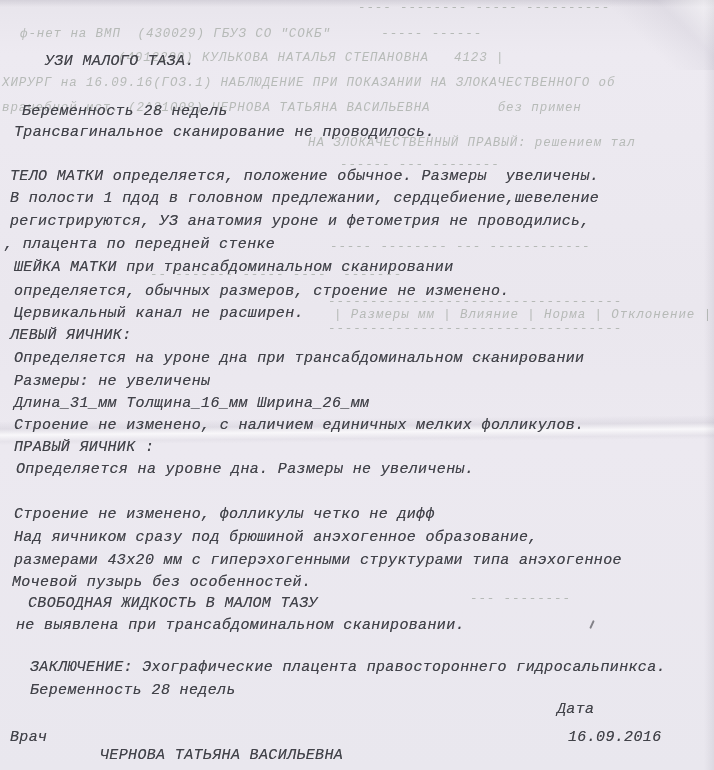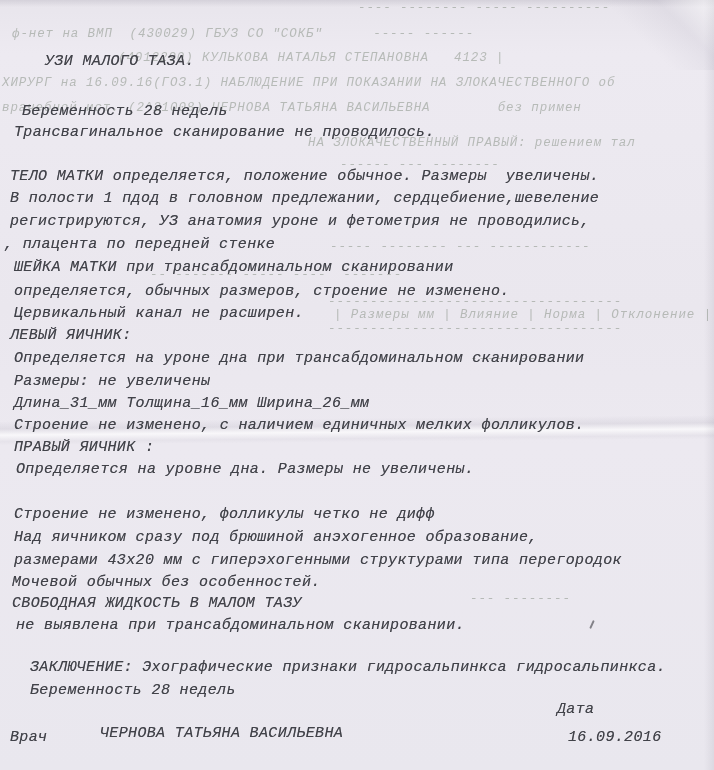--- a/index.html
+++ b/index.html
@@ -44,21 +44,21 @@
 <body>
 
 <div class="page">
 
   <div class="top-shade"></div>
   <div class="corner-fold"></div>
   <div class="crease"></div>
   <div class="right-shade"></div>
 
   <div class="ghost" style="top:1px;left:358px">---- -------- ----- ----------</div>
-  <div class="ghost" style="top:27px;left:12px">ф-нет на ВМП  (430029) ГБУЗ СО "СОКБ"      ----- ------</div>
+  <div class="ghost" style="top:27px;left:20px">ф-нет на ВМП  (430029) ГБУЗ СО "СОКБ"      ----- ------</div>
   <div class="ghost" style="top:51px;left:118px">(4012290) КУЛЬКОВА НАТАЛЬЯ СТЕПАНОВНА   4123 |</div>
   <div class="ghost" style="top:76px;left:2px">ХИРУРГ на 16.09.16(ГОЗ.1) НАБЛЮДЕНИЕ ПРИ ПОКАЗАНИИ НА ЗЛОКАЧЕСТВЕННОГО об</div>
   <div class="ghost" style="top:101px;left:2px">врачебной ист. (2^21008) ЧЕРНОВА ТАТЬЯНА ВАСИЛЬЕВНА        без примен</div>
   <div class="ghost" style="top:136px;left:308px">НА ЗЛОКАЧЕСТВЕННЫЙ ПРАВЫЙ: решением тал</div>
   <div class="ghost" style="top:158px;left:340px">------ --- --------</div>
   <div class="ghost" style="top:240px;left:330px">----- -------- --- ------------</div>
   <div class="ghost" style="top:268px;left:150px">-- ------- ----- ----  -------</div>
   <div class="ghost" style="top:295px;left:328px">-----------------------------------</div>
   <div class="ghost" style="top:308px;left:334px">| Размеры мм | Влияние | Норма | Отклонение |</div>
   <div class="ghost" style="top:322px;left:328px">-----------------------------------</div>
@@ -78,28 +78,28 @@
   <div class="ln" style="top:326px;left:10px">ЛЕВЫЙ ЯИЧНИК:</div>
   <div class="ln" style="top:304px;left:14px">Цервикальный канал не расширен.</div>
   <div class="ln" style="top:349px;left:14px">Определяется на уроне дна при трансабдоминальном сканировании</div>
   <div class="ln" style="top:372px;left:14px">Размеры: не увеличены</div>
   <div class="ln" style="top:394px;left:14px">Длина_31_мм Толщина_16_мм Ширина_26_мм</div>
   <div class="ln" style="top:416px;left:14px">Строение не изменено, с наличием единичных мелких фолликулов.</div>
   <div class="ln" style="top:438px;left:14px">ПРАВЫЙ ЯИЧНИК :</div>
   <div class="ln" style="top:460px;left:16px">Определяется на уровне дна. Размеры не увеличены.</div>
   <div class="ln" style="top:505px;left:14px">Строение не изменено, фолликулы четко не дифф</div>
   <div class="ln" style="top:528px;left:14px">Над яичником сразу под брюшиной анэхогенное образование,</div>
-  <div class="ln" style="top:551px;left:14px">размерами 43х20 мм с гиперэхогенными структурами типа перегородок</div>
-  <div class="ln" style="top:573px;left:12px">Мочевой обычных без особенностей.</div>
-  <div class="ln" style="top:594px;left:12px">СВОБОДНАЯ ЖИДКОСТЬ В МАЛОМ ТАЗУ</div>
+  <div class="ln" style="top:551px;left:14px">размерами 43х20 мм с гиперэхогенными структурами типа анэхогенное</div>
+  <div class="ln" style="top:573px;left:12px">Мочевой пузырь без особенностей.</div>
+  <div class="ln" style="top:594px;left:28px">СВОБОДНАЯ ЖИДКОСТЬ В МАЛОМ ТАЗУ</div>
   <div class="ln" style="top:616px;left:16px">не выявлена при трансабдоминальном сканировании.</div>
 
-  <div class="ln" style="top:658px;left:30px">ЗАКЛЮЧЕНИЕ: Эхографические признаки гидросальпинкса гидросальпинкса.</div>
+  <div class="ln" style="top:658px;left:30px">ЗАКЛЮЧЕНИЕ: Эхографические плацента правостороннего гидросальпинкса.</div>
   <div class="ln" style="top:681px;left:30px">Беременность 28 недель</div>
 
   <div class="ln" style="top:728px;left:10px">Врач</div>
-  <div class="ln" style="top:724px;left:100px">ЧЕРНОВА ТАТЬЯНА ВАСИЛЬЕВНА</div>
+  <div class="ln" style="top:746px;left:100px">ЧЕРНОВА ТАТЬЯНА ВАСИЛЬЕВНА</div>
   <div class="ln" style="top:700px;left:557px">Дата</div>
   <div class="ln" style="top:728px;left:568px">16.09.2016</div>
 
   <div class="speck speck-a"></div>
   <div class="speck speck-b"></div>
 </div>
 
 </body></html>

